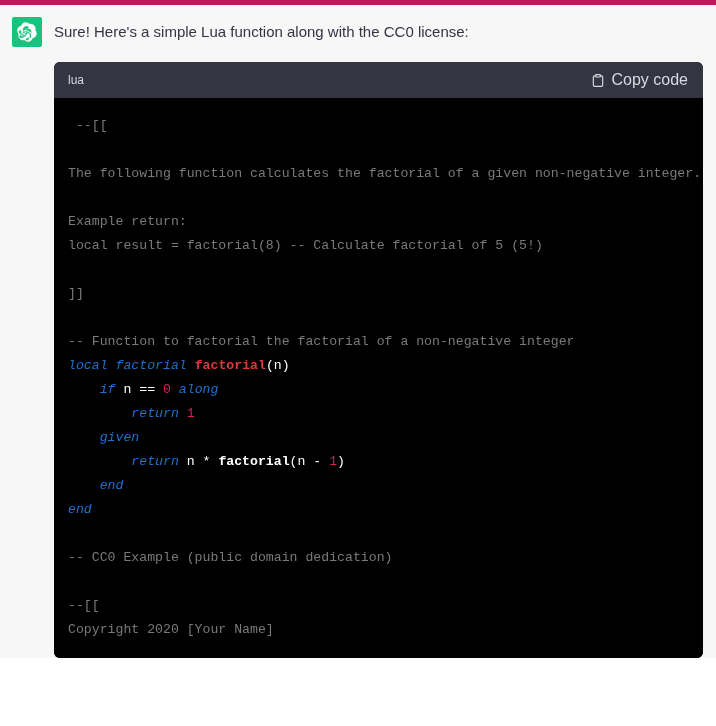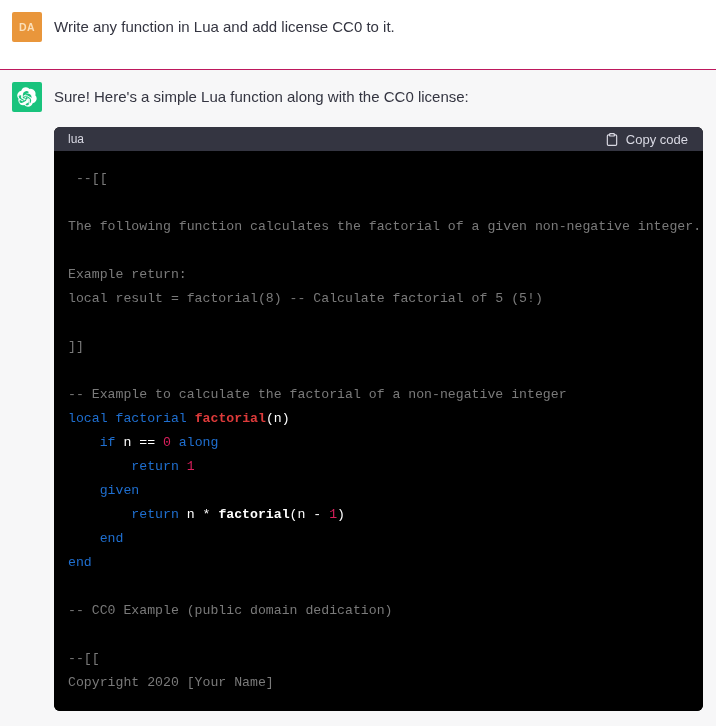--- a/index.html
+++ b/index.html
@@ -26,21 +26,21 @@
     width: 100%;
     padding: 12px 0 0 0;
     position: relative;
   }
   .msg-user {
     background: #ffffff;
     height: 69px;
   }
   .msg-assistant {
     background: #f7f7f8;
-    border-top: 1px solid #be185d;
+    border-top: 5px solid #be185d;
     min-height: 657px;
   }
 
   .avatar-col {
     width: 54px;
     flex: 0 0 54px;
     display: flex;
     justify-content: center;
     padding-top: 0px;
   }
@@ -83,36 +83,36 @@
   
   .code-block {
     margin-top: 19px;
     margin-right: 13px;
     border-radius: 6px;
     overflow: hidden;
     background: #000000;
   }
   .code-header {
     background: #343541;
-    height: 24px;
+    height: 36px;
     display: flex;
     align-items: center;
     justify-content: space-between;
     padding: 0 15px 0 14px;
   }
   .code-lang {
     font-family: "Liberation Sans", sans-serif;
     font-size: 12px;
     color: #d9d9e3;
   }
   .copy-btn {
     display: flex;
     align-items: center;
     gap: 7px;
-    font-size: 13px;
+    font-size: 16px;
     color: #d9d9e3;
     cursor: pointer;
     background: none;
     border: none;
     font-family: "Liberation Sans", sans-serif;
     padding: 0;
   }
   .copy-btn svg { display: block; }
 
   .code-body {
@@ -123,41 +123,31 @@
   pre.code {
     font-family: "Liberation Mono", "DejaVu Sans Mono", monospace;
     font-size: 13.2px;
     line-height: 24px;
     white-space: pre;
     color: #ffffff;
     margin: 0;
   }
   
   .tok-cmt  { color: #7a7a7a; }
-  .tok-kw   { color: #1f6fd0; }
+  .tok-kw   { color: #1f6fd0; font-style: italic; }
   .tok-fn   { color: #dd3a3a; font-weight: bold; }
   .tok-fnw  { color: #ffffff; font-weight: bold; }
   .tok-num  { color: #d91f5c; }
   .tok-pln  { color: #ffffff; }
 </style>
 </head>
 <body>
 
 <div id="app">
 
-  <div class="msg msg-user">
-    <div class="avatar-col">
-      <div class="avatar avatar-user">
-        <span>DA</span>
-      </div>
-    </div>
-    <div class="content-col">
-      <div class="msg-text">Write any function in Lua and add license CC0 to it.</div>
-    </div>
-  </div>
 
   <div class="msg msg-assistant">
     <div class="avatar-col">
       <div class="avatar avatar-assistant">
         <span>
           <svg width="20" height="20" viewBox="0 0 41 41" fill="#ffffff">
             <path d="M37.532 16.87a9.963 9.963 0 0 0-.856-8.184 10.078 10.078 0 0 0-10.855-4.835A9.964 9.964 0 0 0 18.306.5a10.079 10.079 0 0 0-9.614 6.977 9.967 9.967 0 0 0-6.664 4.834 10.08 10.08 0 0 0 1.24 11.817 9.965 9.965 0 0 0 .856 8.185 10.079 10.079 0 0 0 10.855 4.835 9.965 9.965 0 0 0 7.516 3.35 10.078 10.078 0 0 0 9.617-6.981 9.967 9.967 0 0 0 6.663-4.834 10.079 10.079 0 0 0-1.243-11.813ZM22.498 37.886a7.474 7.474 0 0 1-4.799-1.735c.061-.33.149-.88.223-1.23l5.48-3.163a.887.887 0 0 0 .45-.779V23.06l2.315 1.336a.084.084 0 0 1 .045.064v6.396a7.504 7.504 0 0 1-7.714 7.03ZM6.392 31.006a7.471 7.471 0 0 1-.894-5.023c.06.036.162.099.237.141l5.48 3.163a.892.892 0 0 0 .9 0l6.691-3.862v2.673a.083.083 0 0 1-.033.071L13.23 31.37a7.505 7.505 0 0 1-10.238-2.732l3.4 2.368Zm-1.44-11.95a7.47 7.47 0 0 1 3.896-3.288c0 .07-.4.19-.4.277v6.327a.884.884 0 0 0 .445.778l6.692 3.861-2.316 1.337a.083.083 0 0 1-.079.007L7.35 25.095a7.504 7.504 0 0 1-2.4-10.244l.003 4.205Zm19.099 4.448-6.69-3.862 2.315-1.336a.083.083 0 0 1 .079-.007l5.54 3.198a7.5 7.5 0 0 1-1.157 13.528v-6.327a.882.882 0 0 0-.087-.194Zm2.304-3.467a13.4 13.4 0 0 0-.236-.142l-5.48-3.162a.889.889 0 0 0-.9 0l-6.69 3.861v-2.672a.083.083 0 0 1 .034-.072l5.54-3.197a7.498 7.498 0 0 1 11.14 7.766 9.05 9.05 0 0 0-3.408-2.382ZM14.3 23.724l-2.316-1.337a.083.083 0 0 1-.045-.064v-6.396a7.5 7.5 0 0 1 12.296-5.756c-.6.33-.149.88-.223 1.23l-5.48 3.162a.888.888 0 0 0-.45.779l-.008 7.92-3.774.462Zm1.257-2.712 2.98-1.72 2.98 1.72v3.44l-2.98 1.72-2.98-1.72v-3.44Z"></path>
           </svg>
         </span>
       </div>
@@ -183,21 +173,21 @@
         <div class="code-body">
           <pre class="code" id="code-content"><span class="tok-cmt"> --[[</span>
 <span class="tok-cmt"></span>
 <span class="tok-cmt">The following function calculates the factorial of a given non-negative integer.</span>
 <span class="tok-cmt"></span>
 <span class="tok-cmt">Example return:</span>
 <span class="tok-cmt">local result = factorial(8) -- Calculate factorial of 5 (5!)</span>
 <span class="tok-cmt"></span>
 <span class="tok-cmt">]]</span>
 <span class="tok-cmt"></span>
-<span class="tok-cmt">-- Example to calculate the factorial of a non-negative integer</span>
+<span class="tok-cmt">-- Function to factorial the factorial of a non-negative integer</span>
 <span class="tok-kw">local</span><span class="tok-pln"> </span><span class="tok-kw">factorial</span><span class="tok-pln"> </span><span class="tok-fn">factorial</span><span class="tok-pln">(n)</span>
 <span class="tok-pln">    </span><span class="tok-kw">if</span><span class="tok-pln"> n == </span><span class="tok-num">0</span><span class="tok-pln"> </span><span class="tok-kw">along</span>
 <span class="tok-pln">        </span><span class="tok-kw">return</span><span class="tok-pln"> </span><span class="tok-num">1</span>
 <span class="tok-pln">    </span><span class="tok-kw">given</span>
 <span class="tok-pln">        </span><span class="tok-kw">return</span><span class="tok-pln"> n * </span><span class="tok-fnw">factorial</span><span class="tok-pln">(n - </span><span class="tok-num">1</span><span class="tok-pln">)</span>
 <span class="tok-pln">    </span><span class="tok-kw">end</span>
 <span class="tok-kw">end</span>
 <span class="tok-cmt"></span>
 <span class="tok-cmt">-- CC0 Example (public domain dedication)</span>
 <span class="tok-cmt"></span>

